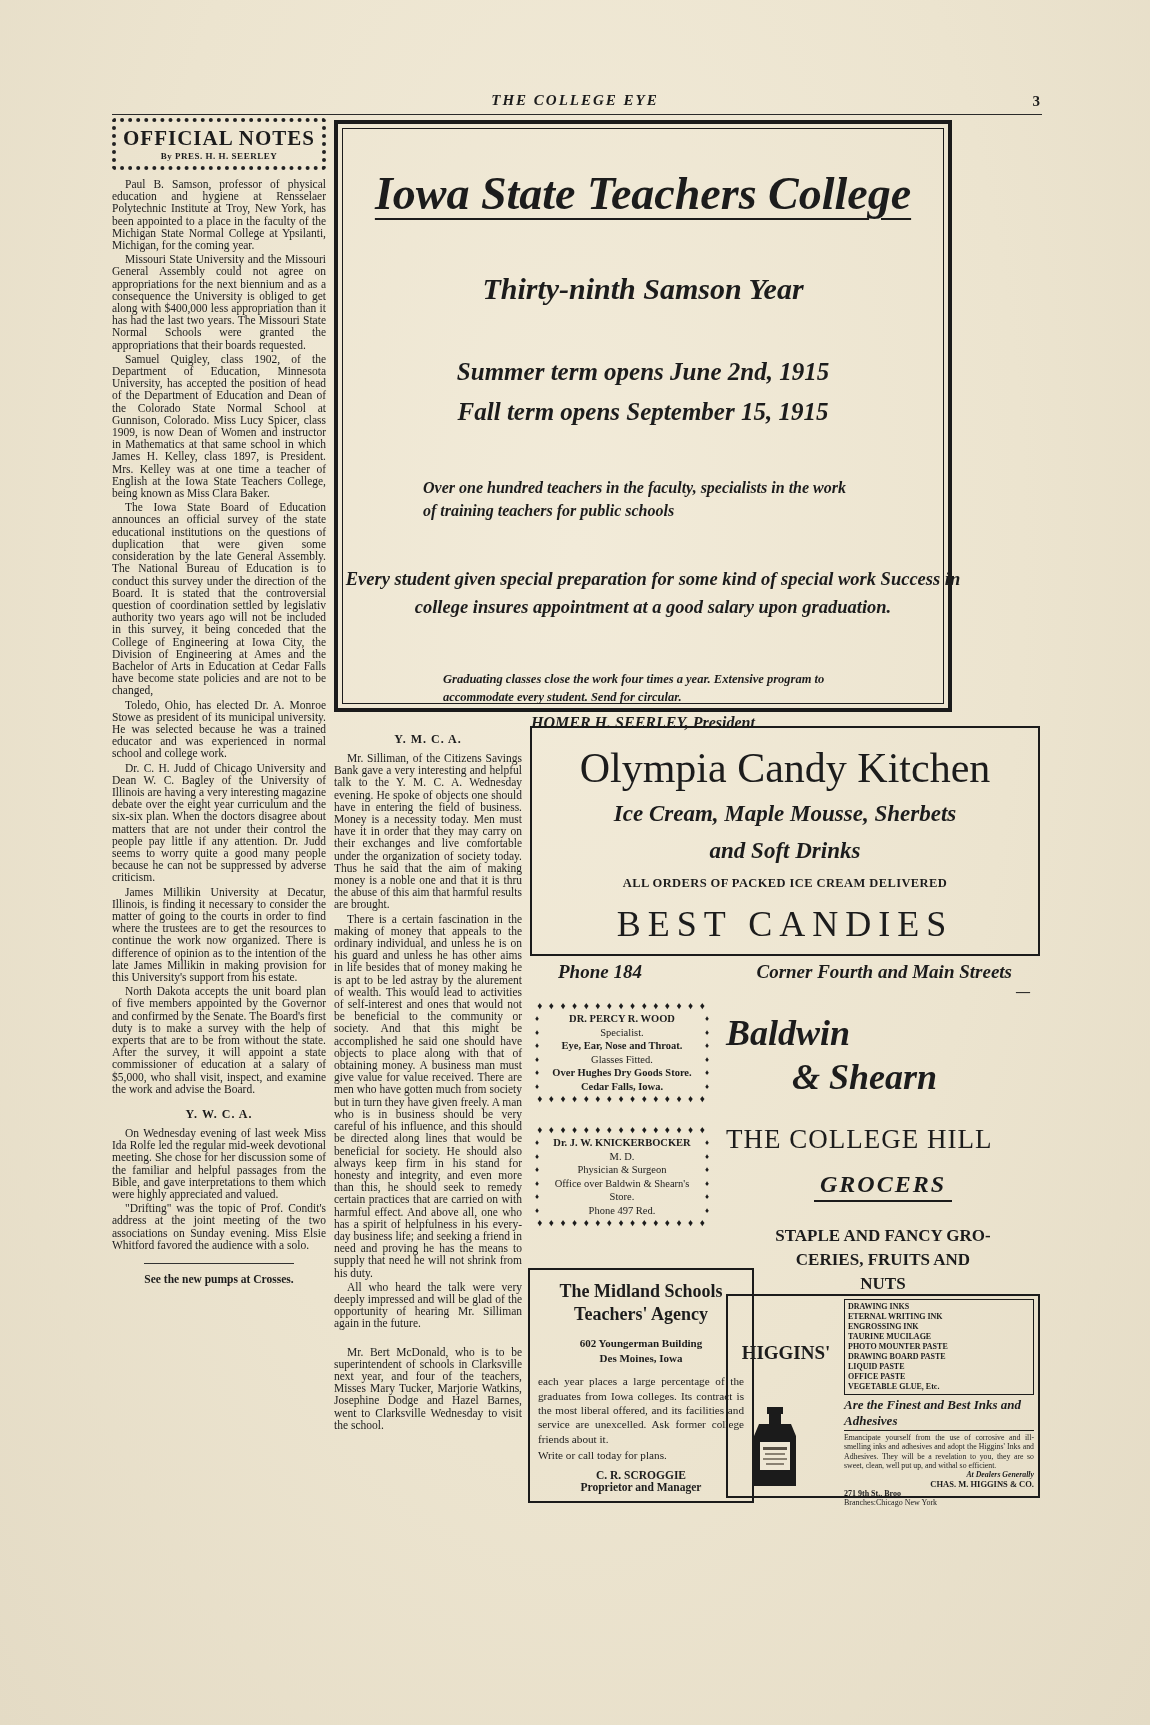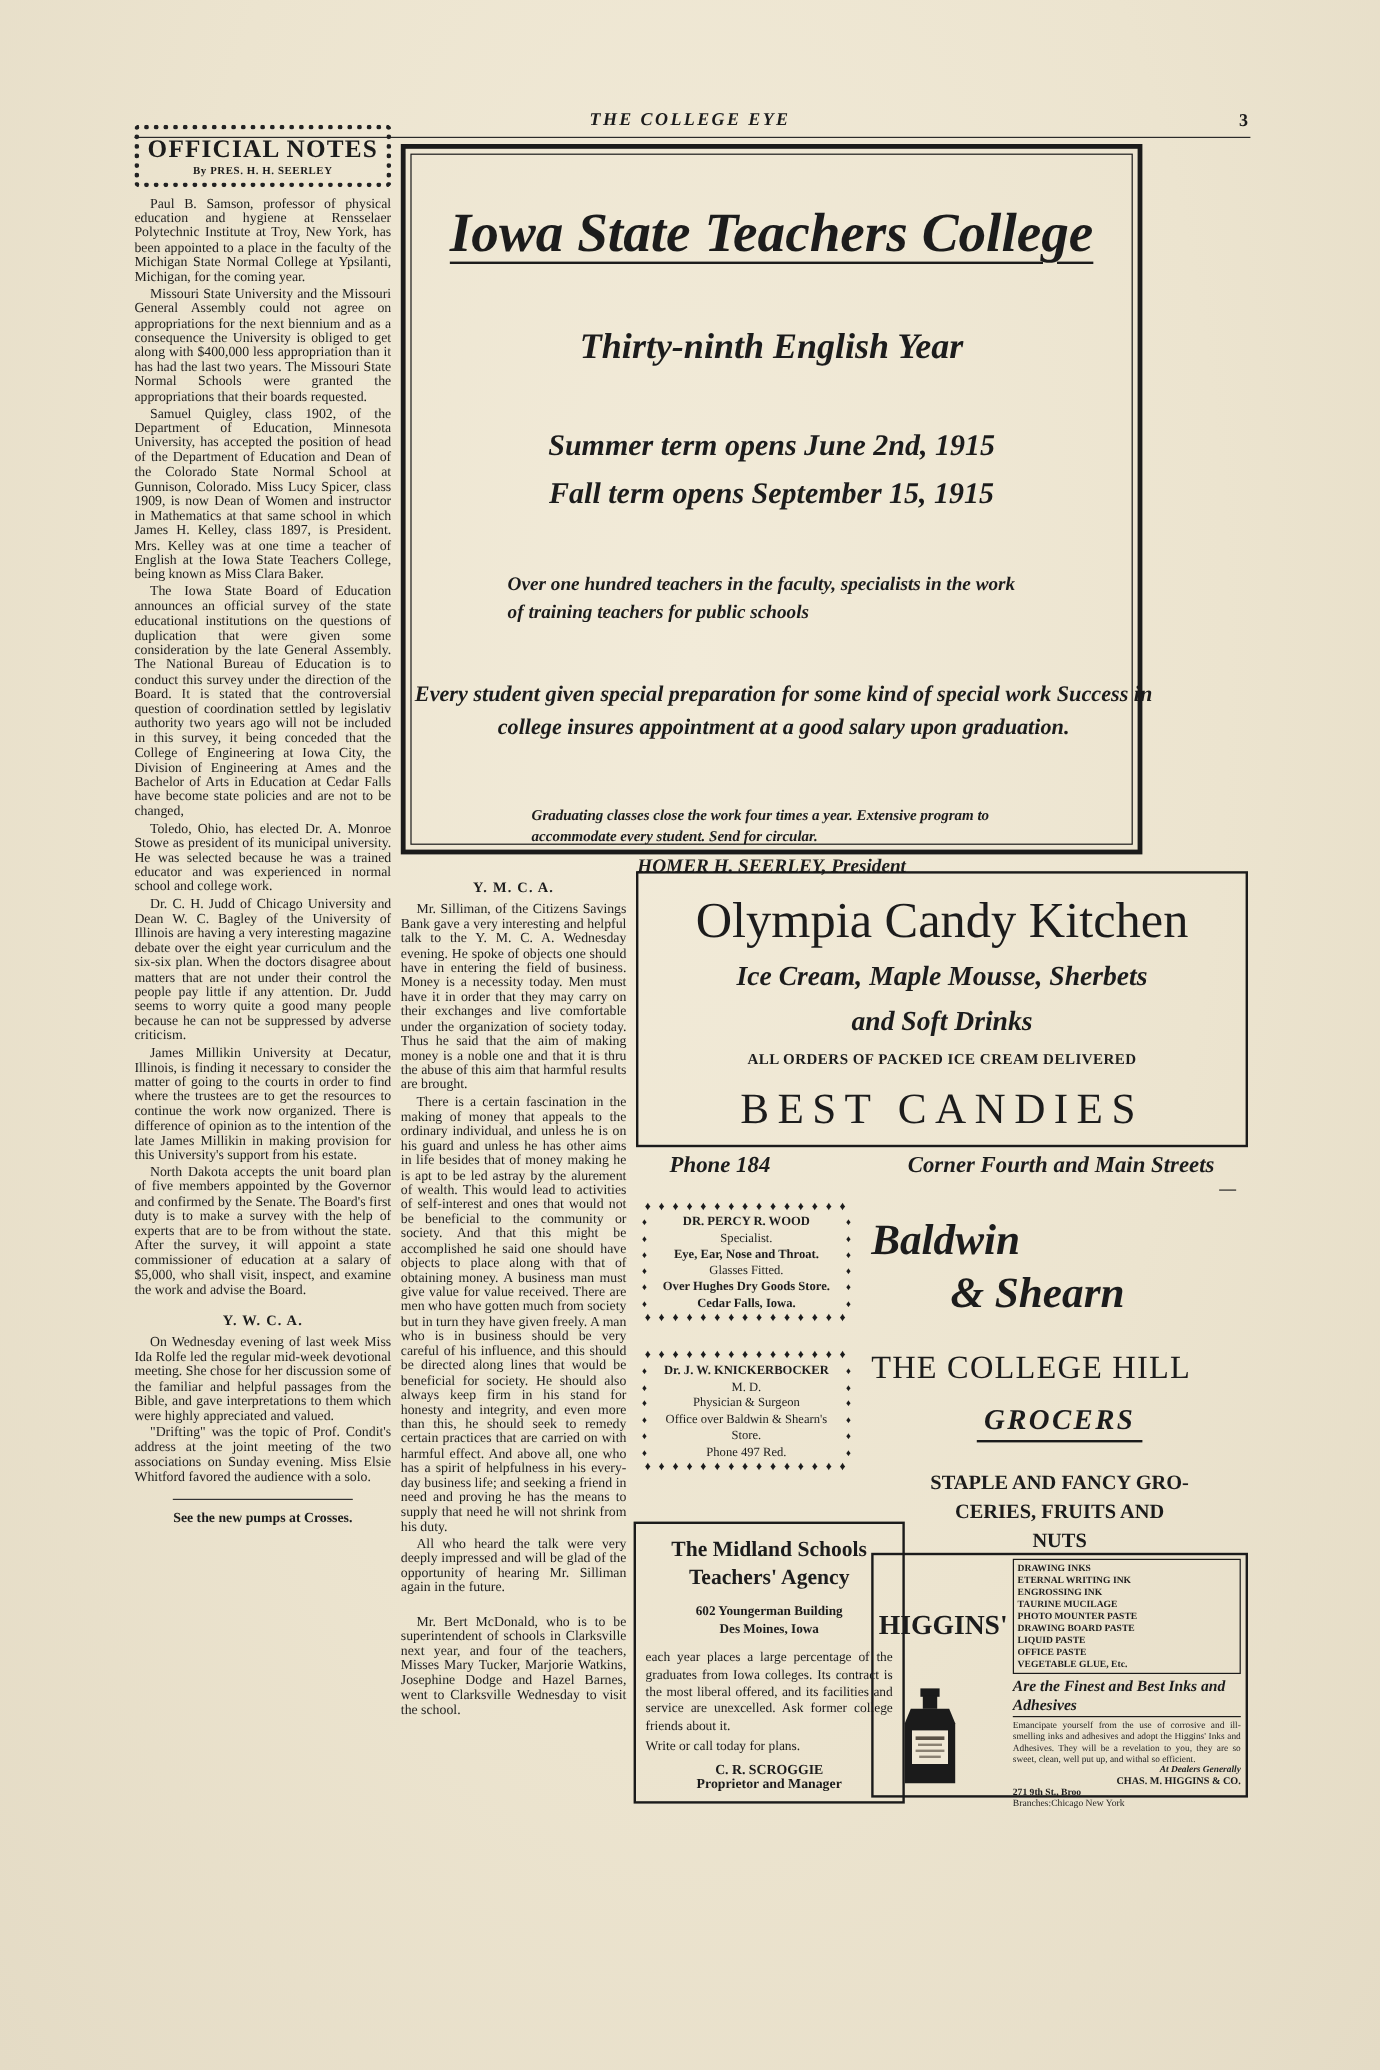--- a/index.html
+++ b/index.html
@@ -9,21 +9,21 @@
     background: radial-gradient(ellipse at 50% 32%, #f2ebd9 0%, #ece4cf 55%, #e4dbc5 100%);
     font-family:"Liberation Serif","DejaVu Serif",serif; color:#1c1c1c; overflow:hidden;
   }
   
   .masthead-title { position:absolute; top:92px; left:0; width:1150px; text-align:center;
     font-size:15px; font-weight:bold; letter-spacing:2px; font-style:italic; }
   .page-number { position:absolute; top:93px; right:110px; font-size:15px; font-weight:bold; }
   .header-rule { position:absolute; top:114px; left:112px; width:930px; border-top:1.5px solid #2a2a2a; }
 
   
-  .left-col { position:absolute; left:112px; top:104px; width:214px; }
+  .left-col { position:absolute; left:112px; top:118px; width:214px; }
   .official-notes { border:4px dotted #222; border-radius:4px; padding:4px 6px 5px; text-align:center; margin-bottom:8px; }
   .on-title { font-size:21px; font-weight:bold; letter-spacing:1px; }
   .on-byline { font-size:9px; font-weight:bold; letter-spacing:0.5px; }
   .body-p { font-size:11.5px; line-height:12.2px; text-align:justify; text-indent:13px; margin-bottom:2px; }
   .col-heading { text-align:center; font-size:12px; font-weight:bold; letter-spacing:1px; margin:12px 0 5px; }
   .short-rule { width:150px; border-top:1px solid #333; margin:12px auto 9px; }
   .crosses { text-align:center; font-weight:bold; font-size:11.5px; }
 
   
   .college-ad { position:absolute; left:334px; top:120px; width:618px; height:592px;
@@ -82,21 +82,21 @@
   .mid-addr { font-size:11px; font-weight:bold; margin-top:9px; line-height:1.3; }
   .mid-body { font-size:11.2px; line-height:1.28; text-align:justify; margin-top:9px; }
   .mid-cta { font-size:11.2px; text-align:left; margin-top:3px; }
   .mid-name { font-size:11.5px; font-weight:bold; margin-top:8px; }
   .mid-role { font-size:11.5px; font-weight:bold; }
 
   
   .higgins-ad { position:absolute; left:726px; top:1294px; width:314px; height:204px;
     border:2.5px solid #1b1b1b; display:flex; }
   .hg-left { width:116px; position:relative; }
-  .hg-brand { font-size:23px; font-weight:bold; margin-top:46px; text-align:center; }
+  .hg-brand { font-size:19px; font-weight:bold; margin-top:46px; text-align:center; }
   .hg-bottle { position:absolute; left:16px; bottom:6px; }
   .hg-right { flex:1; padding:3px 4px 2px 0; }
   .hg-products { border:1.5px solid #1b1b1b; padding:2px 3px; }
   .hg-product { font-size:8px; font-weight:bold; line-height:10px; white-space:nowrap; }
   .hg-tagline { font-size:13px; font-weight:bold; font-style:italic; margin-top:2px; border-bottom:1px solid #1b1b1b; padding-bottom:1px; }
   .hg-body { font-size:7.8px; line-height:9.3px; text-align:justify; margin-top:2px; }
   .hg-dealers { font-size:7.8px; font-weight:bold; font-style:italic; text-align:right; }
   .hg-company { font-size:8.5px; font-weight:bold; text-align:right; }
   .hg-address { font-size:8px; font-weight:bold; text-align:left; }
   .hg-branches { font-size:8px; text-align:left; }
@@ -126,21 +126,21 @@
     <h3 class="col-heading">Y. W. C. A.</h3>
     <p class="body-p">On Wednesday evening of last week Miss Ida Rolfe led the regular mid-week devotional meeting. She chose for her discussion some of the familiar and helpful passages from the Bible, and gave interpretations to them which were highly appreciated and valued.</p>
     <p class="body-p">"Drifting" was the topic of Prof. Condit's address at the joint meeting of the two associations on Sunday evening. Miss Elsie Whitford favored the audience with a solo.</p>
     <div class="short-rule"></div>
     <div class="crosses">See the new pumps at Crosses.</div>
   </aside>
 
   <section class="college-ad">
     <div class="college-ad-inner">
       <h1 class="ca-title">Iowa State Teachers College</h1>
-      <h2 class="ca-subtitle">Thirty-ninth English Year</h2>
+      <h2 class="ca-subtitle">Thirty-ninth Samson Year</h2>
       <div class="ca-term first">Summer term opens June 2nd, 1915</div>
       <div class="ca-term">Fall term opens September 15, 1915</div>
       <div class="ca-faculty">Over one hundred teachers in the faculty, specialists in the work of training teachers for public schools</div>
       <div class="ca-students">Every student given special preparation for some kind of special work Success in college insures appointment at a good salary upon graduation.</div>
       <div class="ca-grad">Graduating classes close the work four times a year. Extensive program to accommodate every student. Send for circular.</div>
       <div class="ca-sig">HOMER H. SEERLEY, President</div>
     </div>
   </section>
 
   <section class="mid-col">

